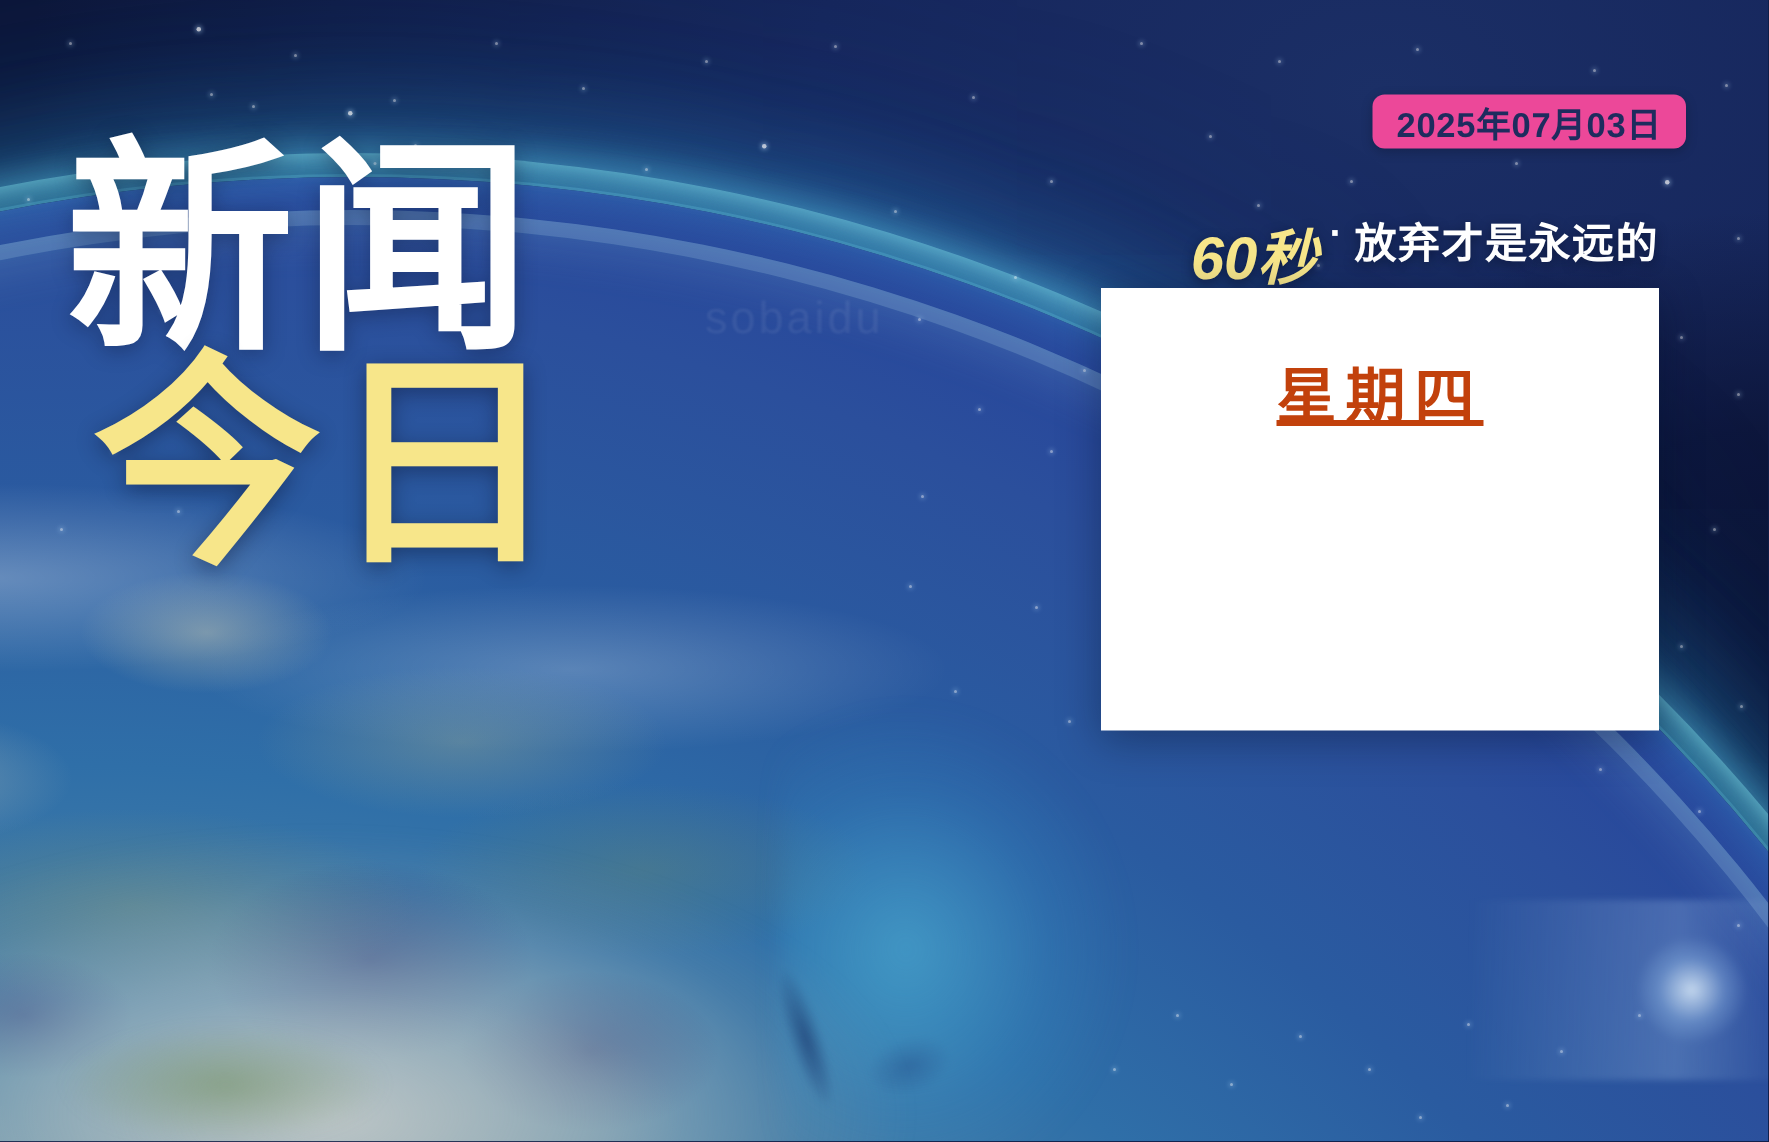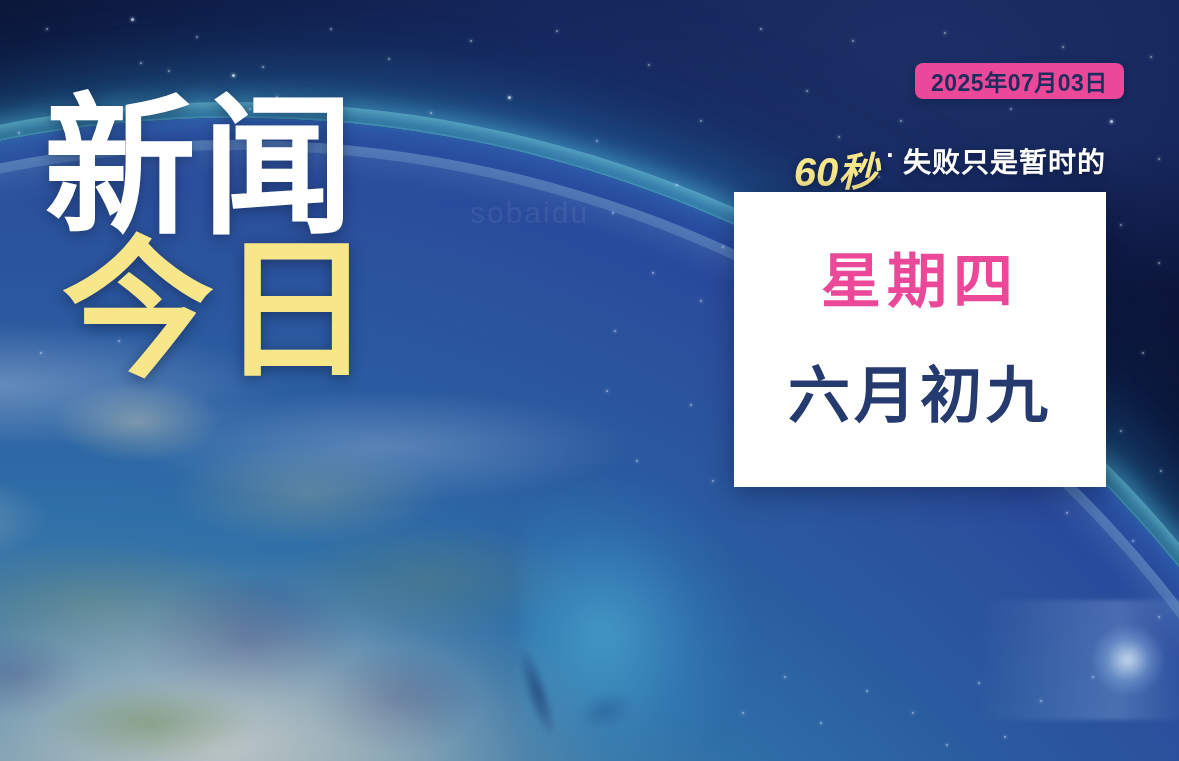--- a/index.html
+++ b/index.html
@@ -273,25 +273,26 @@
   }
   .issue {
     font-size: 35px;
     font-weight: 700;
     color: #253A6E;
     letter-spacing: 2px;
     white-space: nowrap;
   }
   .weekday {
     margin-top: 22px;
-    font-size: 60px;
-    font-weight: 700;
-    color: #ec4899;
+    font-size: 40px;
+    font-weight: 700;
+    color: #c2410c;
     letter-spacing: 6px;
     white-space: nowrap;
+    text-decoration: underline;
   }
   .lunar {
     margin-top: 26px;
     font-size: 62px;
     font-weight: 700;
     color: #253A6E;
     letter-spacing: 4px;
     white-space: nowrap;
   }
 
@@ -412,22 +413,21 @@
   <div class="brand">
     <span class="brand-line brand-bottom">新闻</span>
     <span class="brand-line brand-top">今日</span>
   </div>
 
   <div class="date-pill">2025年07月03日</div>
 
   <div class="tagline">
     <span class="tagline-60">60秒</span>
     <span class="tagline-dot">·</span>
-    <span class="tagline-sub">失败只是暂时的</span>
+    <span class="tagline-sub">放弃才是永远的</span>
   </div>
 
   <div class="info-card">
     <div class="weekday">星期四</div>
-    <div class="lunar">六月初九</div>
   </div>
 
 
 </div>
 
 </body></html>

